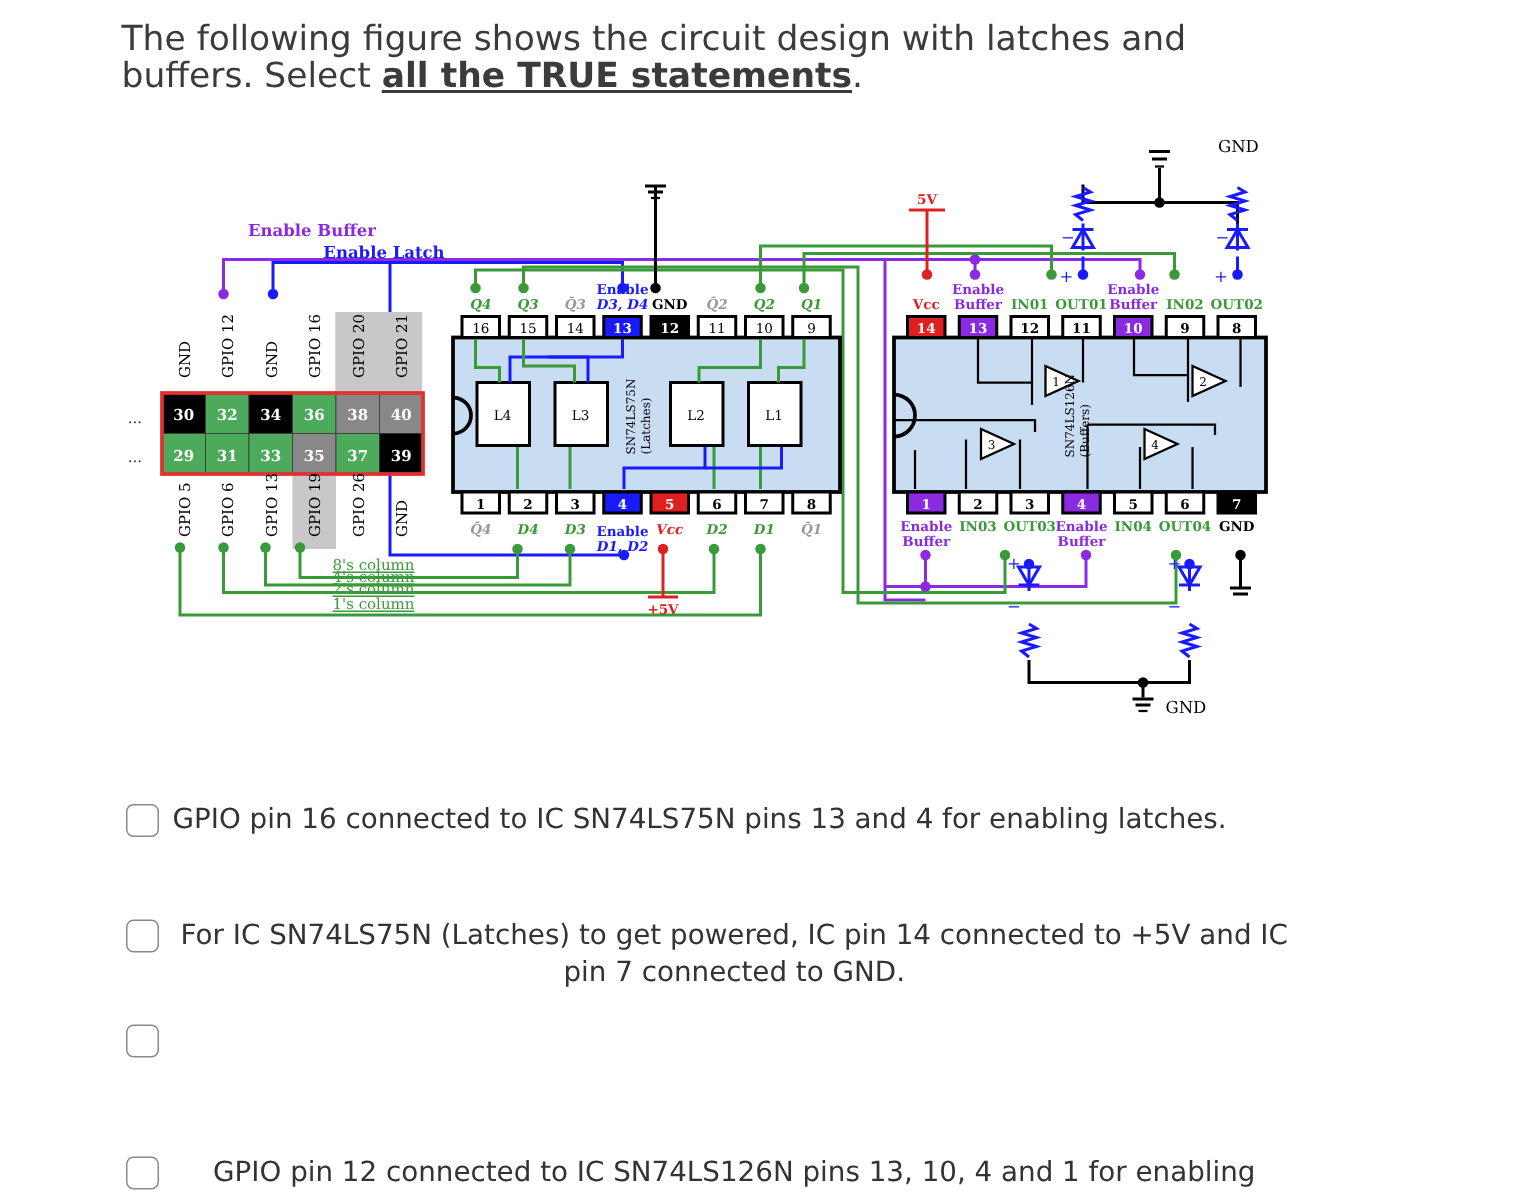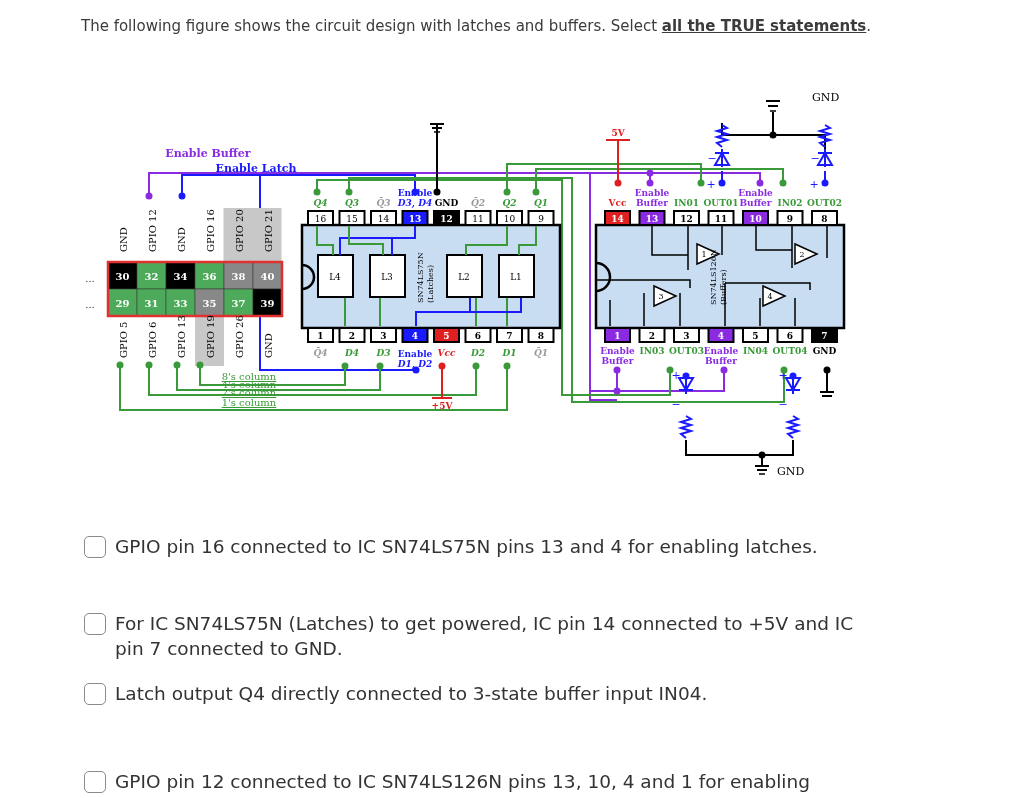--- a/index.html
+++ b/index.html
@@ -1,24 +1,24 @@
 <!DOCTYPE html>
 <html><head>
 <meta charset="utf-8">
 <style>
   html, body { margin:0; padding:0; background:#ffffff; }
   body { width:1024px; height:798px; position:relative; overflow:hidden;
          font-family:"DejaVu Sans", sans-serif; color:#333; }
-  .prompt { position:absolute; left:81px; top:14px; width:800px; font-size:15px; line-height:25px; color:#3b3b3b; }
+  .prompt { position:absolute; left:81px; top:14px; width:800px; font-size:23px; line-height:25px; color:#3b3b3b; }
   .prompt .em { font-weight:bold; text-decoration:underline; }
   .figure { position:absolute; left:80px; top:70px; width:800px; height:420px; }
   .figure svg { display:block; }
   .option { position:absolute; left:84px; display:flex; align-items:flex-start; width:780px; }
   .cb { width:22px; height:22px; border:1.5px solid #8a8a8a; border-radius:5px; box-sizing:border-box; margin-top:2px; flex:0 0 auto; background:#fff; cursor:pointer; }
-  .opt-text { margin-left:9px; font-size:18.5px; line-height:25px; color:#333; }
+  .opt-text { margin-left:9px; font-size:18.5px; line-height:25px; color:#333;text-align:center; }
 </style>
 </head>
 <body>
 
 <div class="prompt">
   <span>The following figure shows the circuit design with latches and buffers. Select </span><span class="em">all the TRUE statements</span><span>.</span>
 </div>
 
 <div class="figure">
 <svg id="circuit" width="800" height="420" viewBox="80 70 800 420" xmlns="http://www.w3.org/2000/svg">
@@ -350,18 +350,17 @@
 <div class="option" style="top:534px">
   <div class="cb"></div>
   <div class="opt-text">GPIO pin 16 connected to IC SN74LS75N pins 13 and 4 for enabling latches.</div>
 </div>
 <div class="option" style="top:611px">
   <div class="cb"></div>
   <div class="opt-text">For IC SN74LS75N (Latches) to get powered, IC pin 14 connected to +5V and IC pin 7 connected to GND.</div>
 </div>
 <div class="option" style="top:681px">
   <div class="cb"></div>
-  <div class="opt-text">Latch output Q4 directly connected to 3-state buffer input IN04.</div>
 </div>
 <div class="option" style="top:769px">
   <div class="cb"></div>
   <div class="opt-text">GPIO pin 12 connected to IC SN74LS126N pins 13, 10, 4 and 1 for enabling buffers.</div>
 </div>
 
 </body></html>

